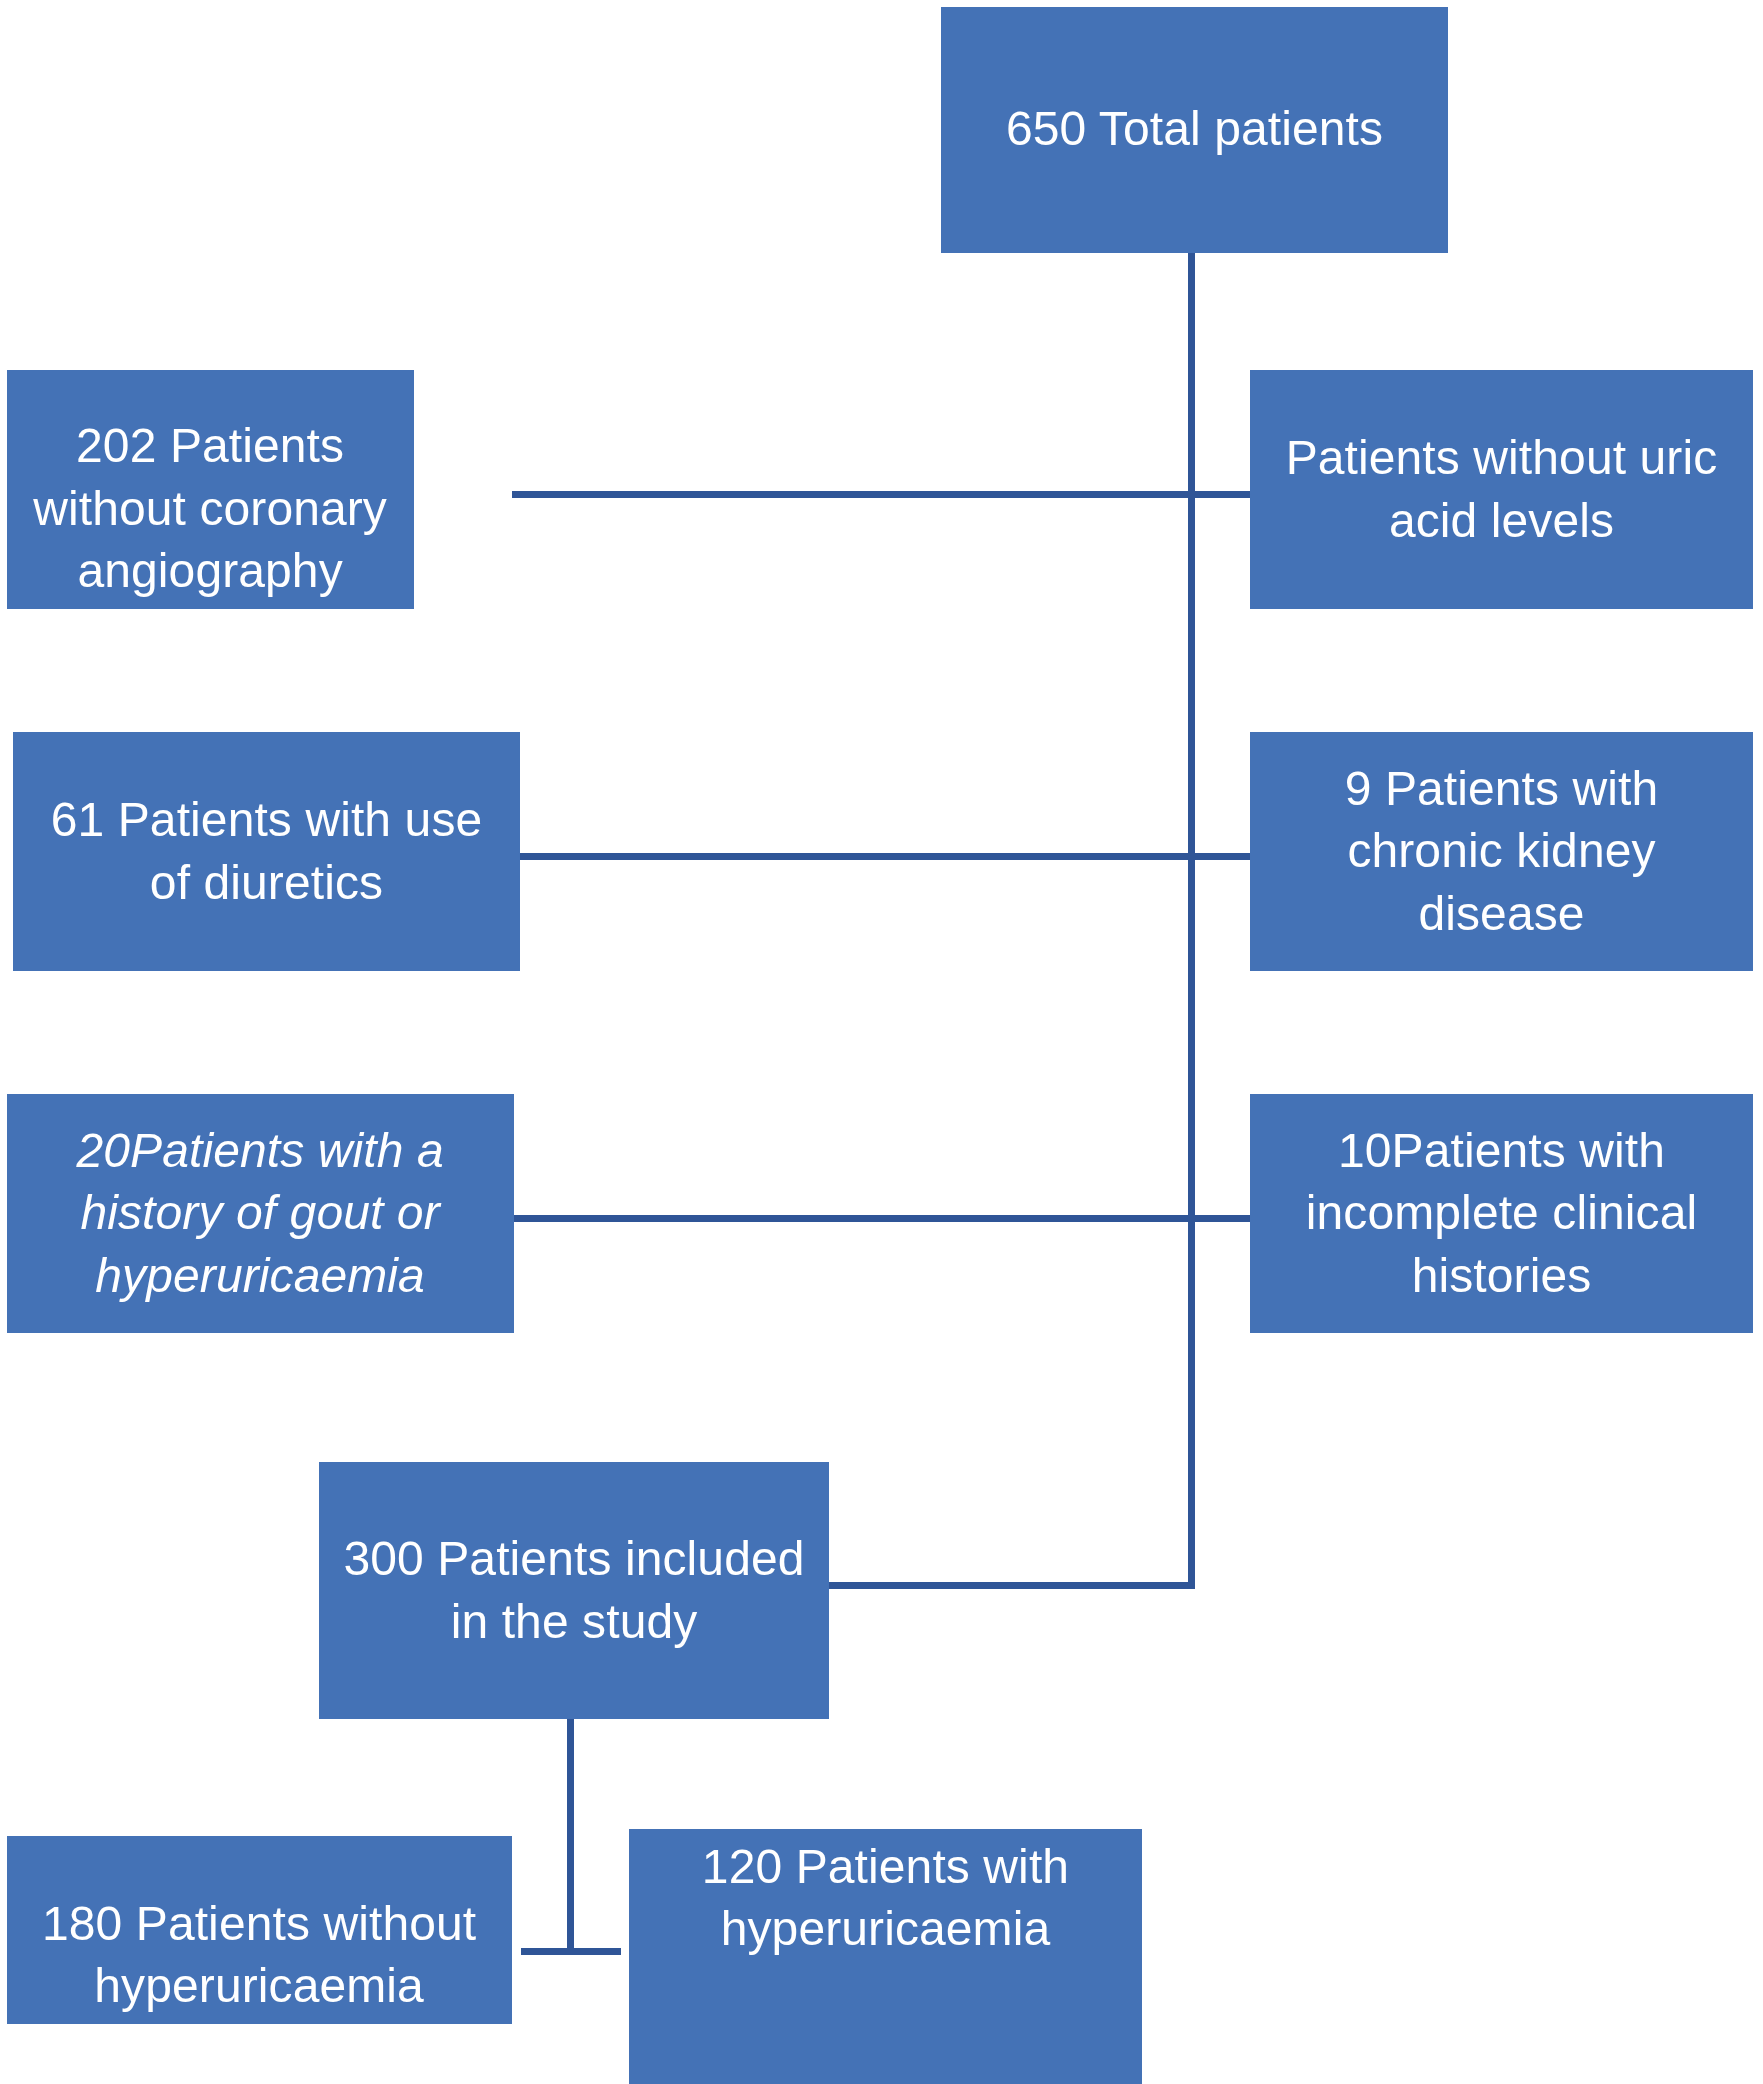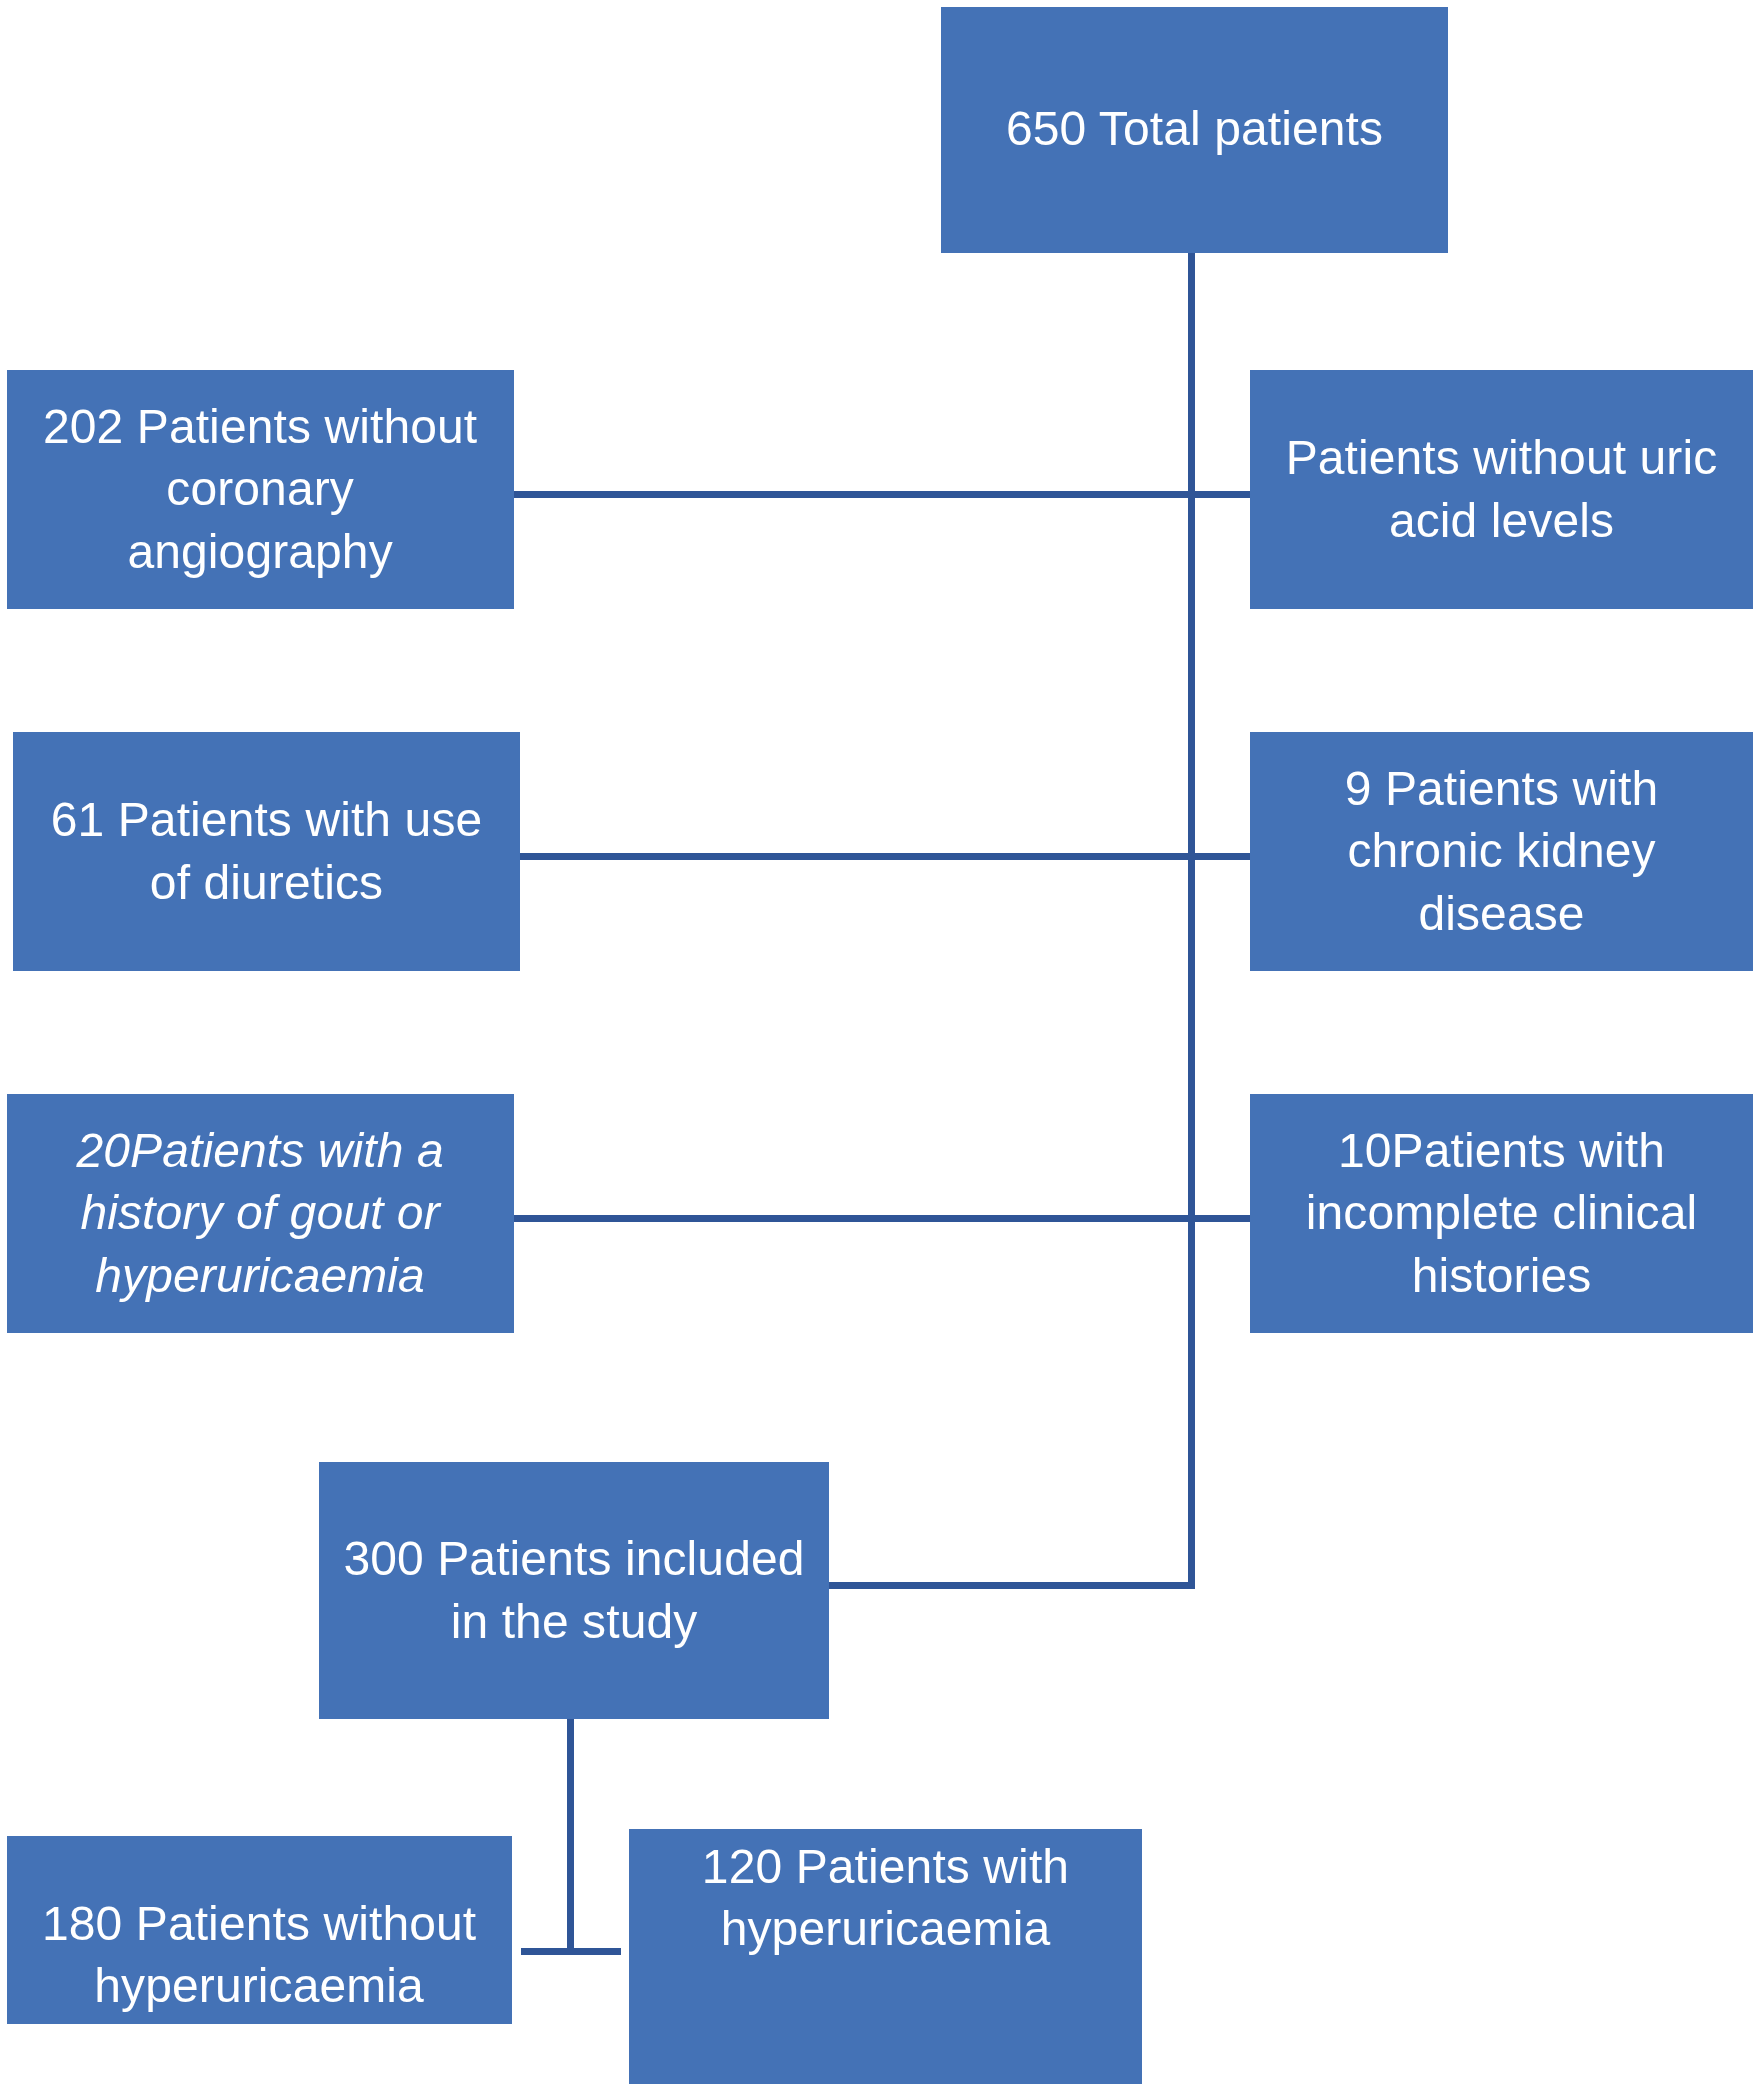--- a/index.html
+++ b/index.html
@@ -56,21 +56,21 @@
   <div class="conn conn-h" style="left:512px; top:853px; width:740px;"></div>
   <div class="conn conn-h" style="left:512px; top:1215px; width:740px;"></div>
 
   <div class="conn conn-v" style="left:567px; top:1718px; height:237px;"></div>
   <div class="conn conn-h" style="left:521px; top:1948px; width:100px;"></div>
 
   <div class="box" style="left:941px; top:6.6px; width:507px; height:246px;">
     <span>650 Total patients</span>
   </div>
 
-  <div class="box" style="left:6.6px; top:370px; width:507px; height:239px;">
+  <div class="box" style="left:6.6px; top:370px; width:407px; height:239px;align-items:flex-end;">
     <span>202 Patients without coronary angiography</span>
   </div>
 
   <div class="box" style="left:13px; top:732px; width:507px; height:239px;justify-content:flex-end;">
     <span>61 Patients with use of diuretics</span>
   </div>
 
   <div class="box" style="left:6.6px; top:1094px; width:507px; height:239px;font-style:italic;">
     <span>20Patients with a history of gout or hyperuricaemia</span>
   </div>

